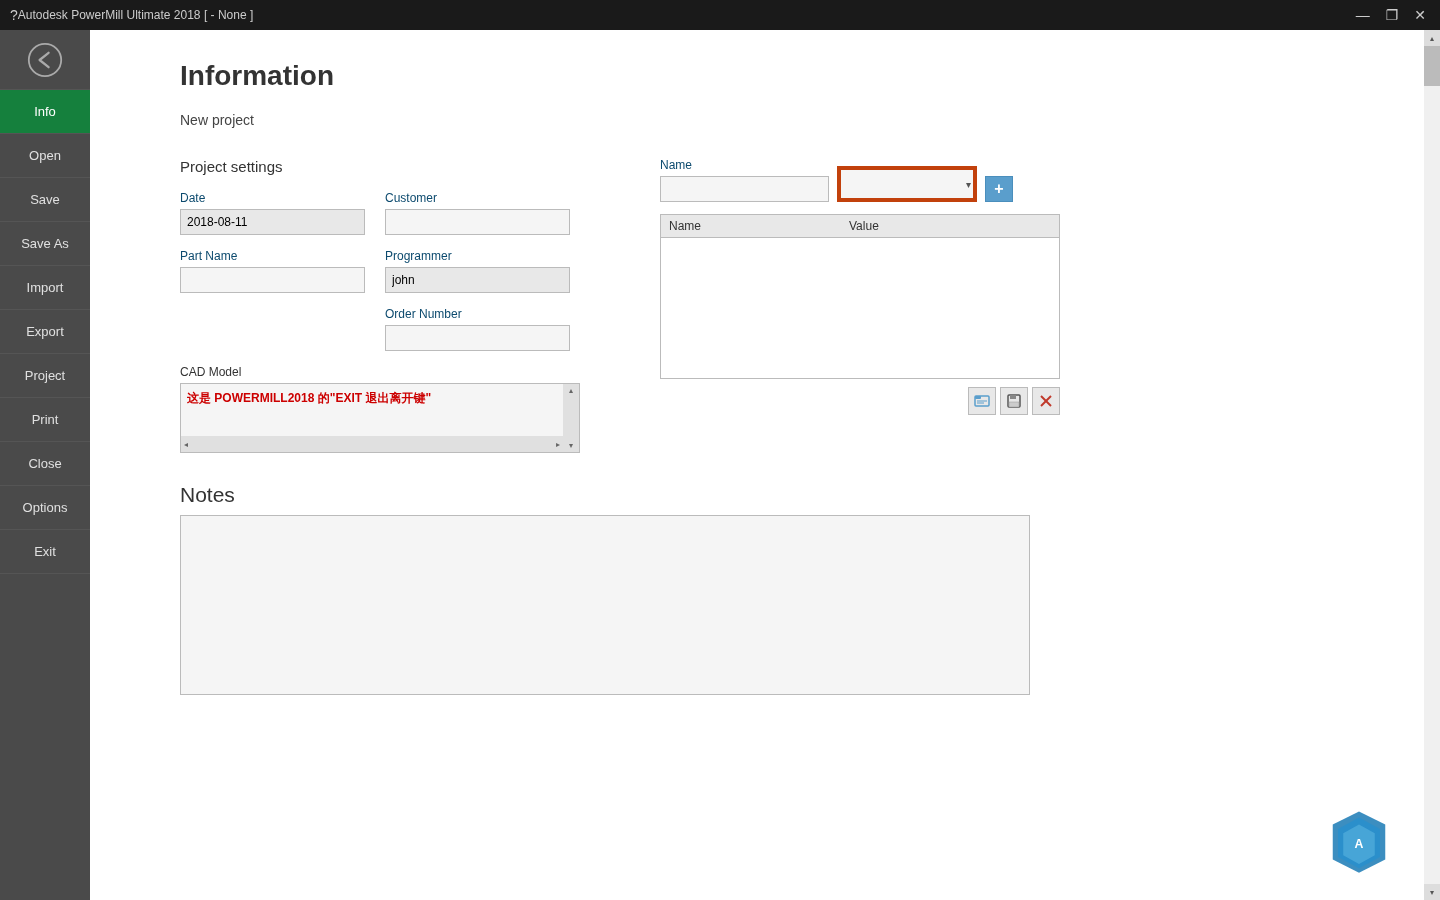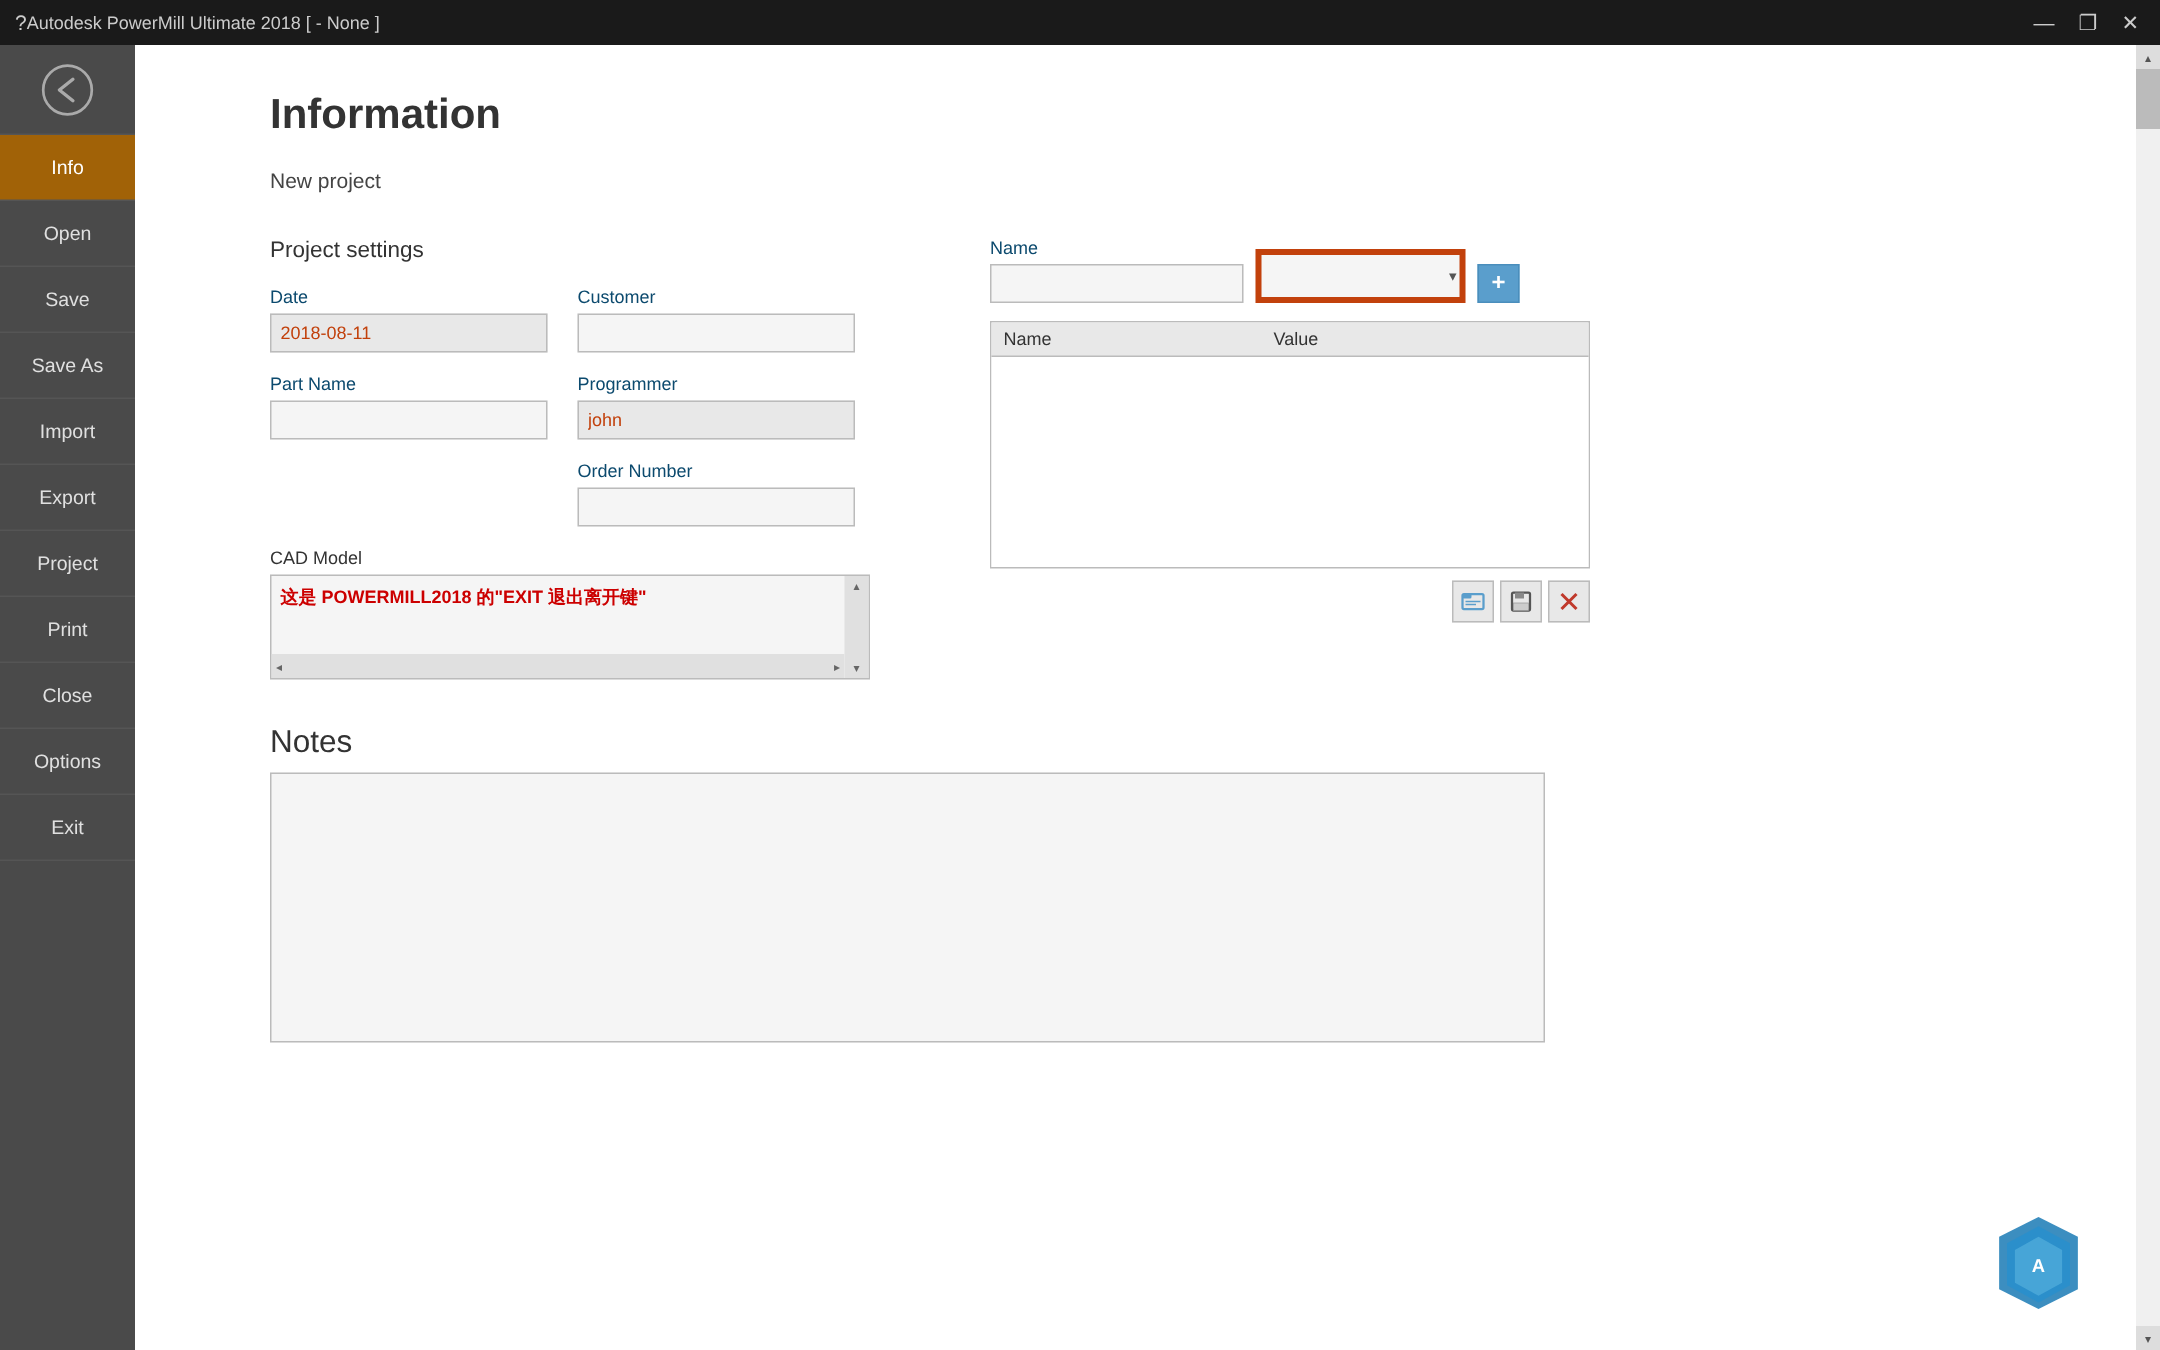--- a/index.html
+++ b/index.html
@@ -48,21 +48,21 @@
     }
     .sidebar-back svg { width: 36px; height: 36px; }
     .sidebar-item {
       padding: 14px 10px;
       text-align: center;
       cursor: pointer;
       font-size: 13px;
       color: #e0e0e0;
       border-bottom: 1px solid #555;
     }
-    .sidebar-item.active { background: #a16207; color: #fff; }
+    .sidebar-item.active { background: #15803d; color: #fff; }
 
     
     .content-area {
       flex: 1;
       background: #fff;
       overflow-y: auto;
       position: relative;
     }
 
     
@@ -115,21 +115,21 @@
       color: #0c4a6e;
       margin-bottom: 4px;
     }
 
     input[type="text"] {
       border: 1px solid #bbb;
       background: #f5f5f5;
       padding: 4px 6px;
       font-size: 12px;
       height: 26px;
-      color: #c2410c;
+      color: #000000;
       width: 100%;
     }
 
     
     .cad-model-label {
       font-size: 12px;
       color: #333;
       margin-bottom: 4px;
     }
     .cad-model-container {

